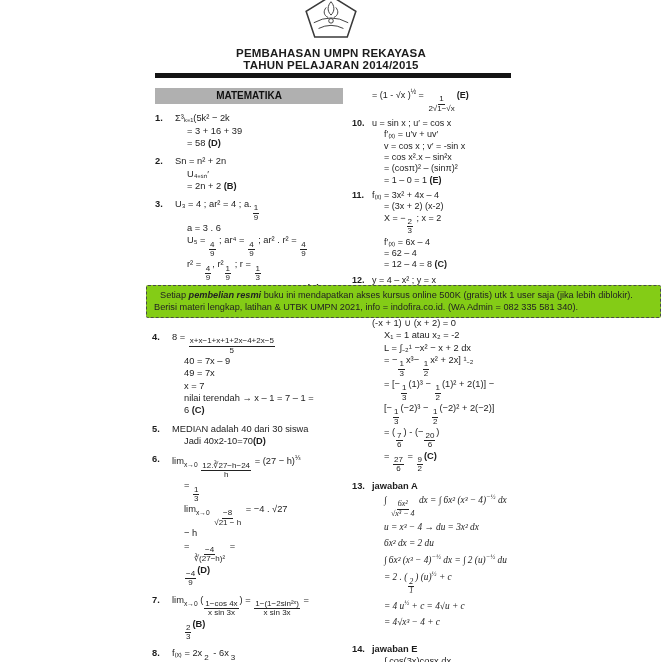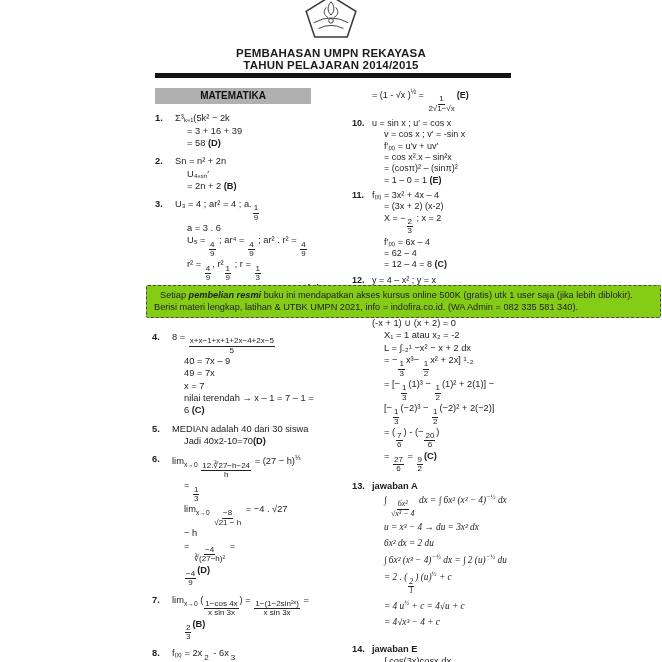--- a/index.html
+++ b/index.html
@@ -9,21 +9,21 @@
   .logo{display:block;margin:-5px auto 0 auto;width:58px;height:44px}
   .t1,.t2{font-weight:700;font-size:11.5px;letter-spacing:.2px}
   .t1{margin-top:8px}
   .rule{position:absolute;left:155px;top:73px;width:356px;height:5px;background:var(--rule,#141414)}
   .colblk{position:absolute;font-size:9.3px;line-height:1.22}
   .lt{left:155px;top:88px;width:196px}
   .rt{left:352px;top:88px;width:212px;font-size:9px;line-height:1.15}
   .lb{left:152px;top:332px;width:204px}
   .rb{left:352px;top:318px;width:222px}
   .secbar{background:var(--bar,#b0b0b0);font-weight:700;text-align:center;font-size:10px;
-          padding:2px 0;margin-bottom:9px;color:#101010;width:156px}
+          padding:2px 16px;margin-bottom:9px;color:#101010;width:156px}
   .prob{display:flex;margin-bottom:6px}
   .rt .prob{margin-bottom:4px}
   .rb .prob:last-child{margin-top:12px}
   .pno{font-weight:700;min-width:18px;padding-right:2px;white-space:nowrap}
   .plines{flex:1}
   .pline{margin:0 0 1px 12px}
   .pline.first{margin-left:0}
   .fr{display:inline-flex;flex-direction:column;align-items:center;vertical-align:-0.4em;
       line-height:1.05;font-size:8px;margin:0 1px;text-align:center}
   .fr .n{border-bottom:0.8px solid #222;padding:0 1px}
@@ -122,22 +122,22 @@
           <div class="pline first">= (1 - √x )<sup>½</sup> = <span class="fr">
               <span class="n">1</span>
               <span class="d">2√1−√x</span>
             </span><b>(E)</b></div>
         </div>
       </div>
       <div class="prob">
         <div class="pno">10.</div>
         <div class="plines">
           <div class="pline first">u = sin x ; u′ = cos x</div>
+          <div class="pline">f′₍ₓ₎ = u′v + uv′</div>
           <div class="pline">v = cos x ; v′ = -sin x</div>
-          <div class="pline">f′₍ₓ₎ = u′v + uv′</div>
           <div class="pline">= cos x².x – sin²x</div>
           <div class="pline">= (cosπ)² – (sinπ)²</div>
           <div class="pline">= 1 – 0 = 1 <b>(E)</b></div>
         </div>
       </div>
       <div class="prob">
         <div class="pno">11.</div>
         <div class="plines">
           <div class="pline first">f₍ₓ₎ = 3x² + 4x – 4</div>
           <div class="pline">= (3x + 2) (x-2)</div>

